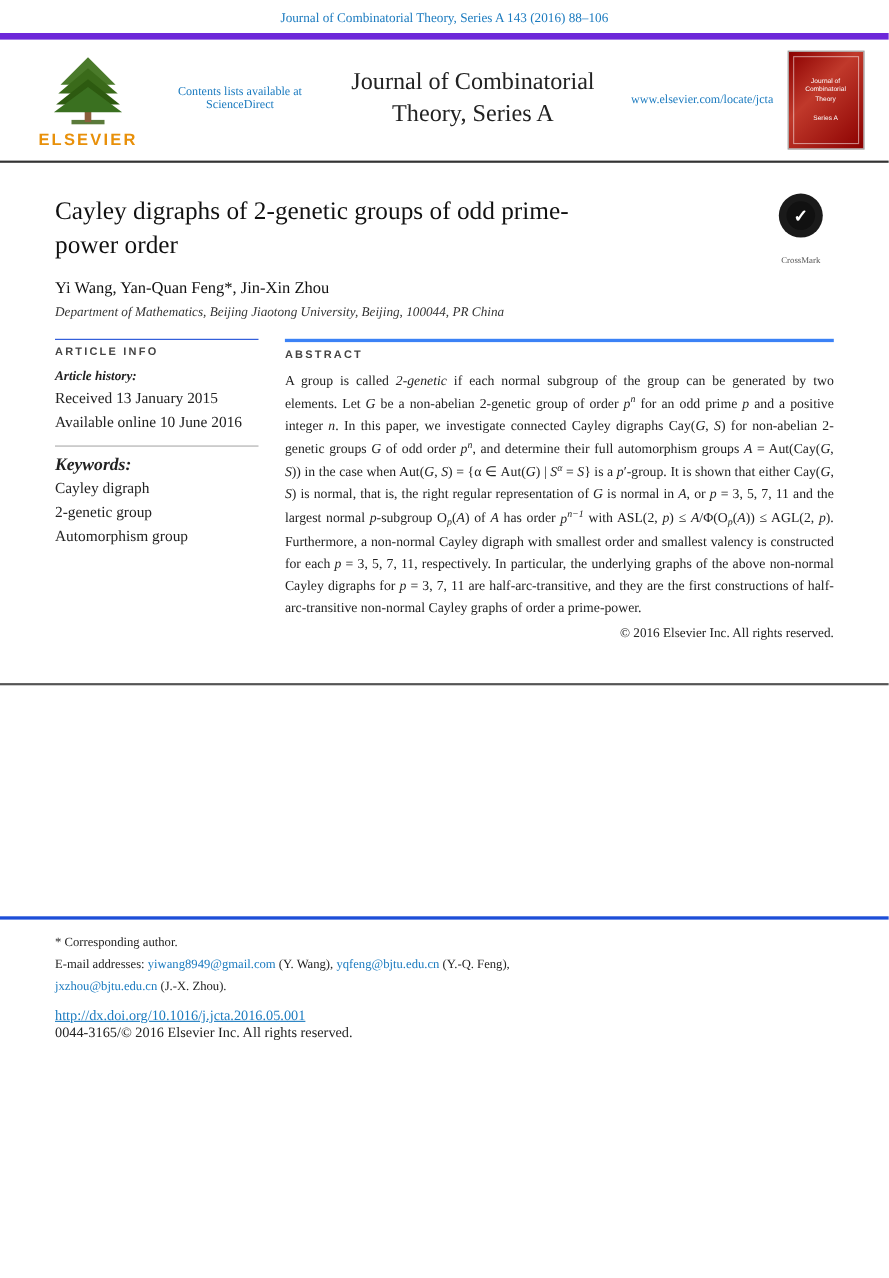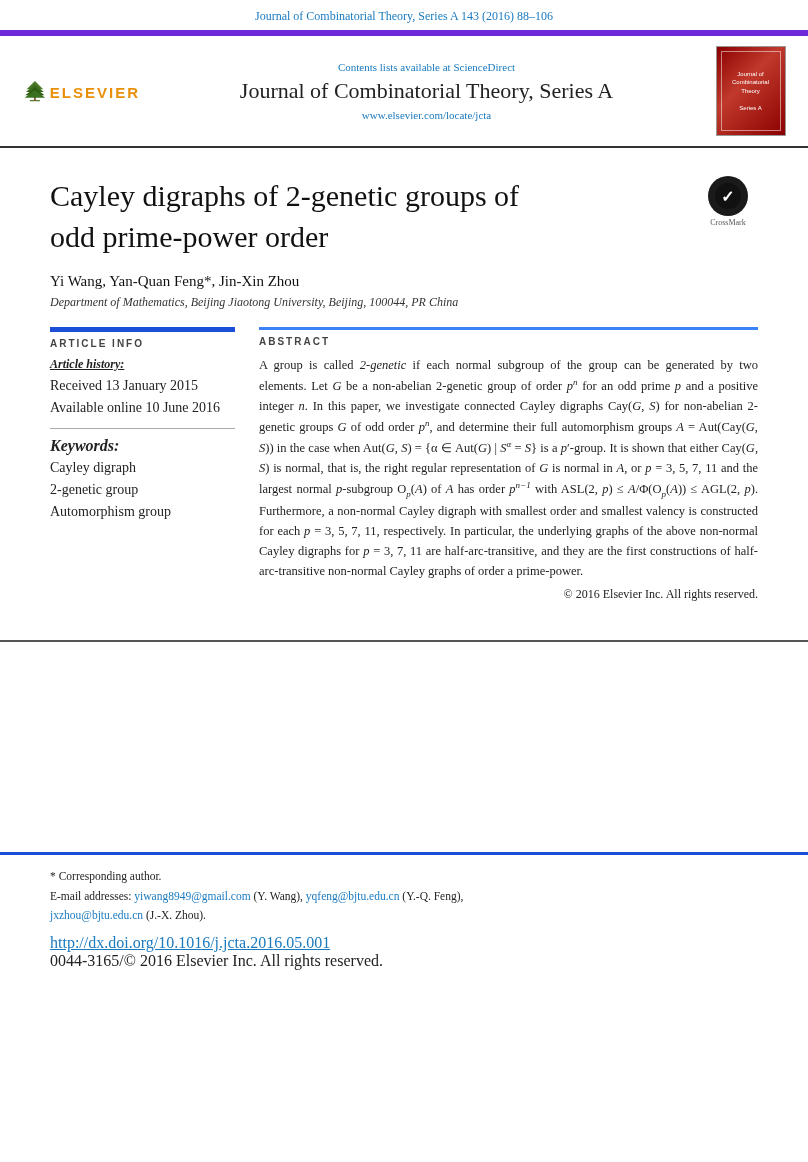--- a/index.html
+++ b/index.html
@@ -23,21 +23,21 @@
     }
     .top-banner {
       display: flex;
       align-items: stretch;
       border-bottom: 2px solid #333;
       padding: 10px 20px;
       gap: 10px;
     }
     .elsevier-logo {
       display: flex;
-      flex-direction: row;
+      flex-direction: column;
       align-items: center;
       justify-content: flex-end;
       width: 120px;
       flex-shrink: 0;
       text-align: center;
     }
     .elsevier-tree {
       width: 90px;
       height: 70px;
     }
@@ -45,21 +45,21 @@
       color: #e8900a;
       font-size: 15px;
       font-weight: bold;
       font-family: Arial, sans-serif;
       letter-spacing: 2px;
       margin-top: 2px;
     }
     .journal-info {
       flex: 1;
       display: flex;
-      flex-direction: column;
+      flex-direction: row;
       align-items: center;
       justify-content: center;
       text-align: center;
     }
     .contents-line {
       font-size: 11px;
       color: #555;
       margin-bottom: 4px;
     }
     .contents-line span {
@@ -109,21 +109,21 @@
       color: #fff;
       font-size: 6px;
       text-align: center;
       line-height: 1.4;
       font-family: Arial, sans-serif;
     }
     .main-content {
       padding: 20px 50px 20px 50px;
     }
     .paper-title {
-      font-size: 30px;
+      font-size: 23px;
       font-weight: normal;
       color: #111;
       line-height: 1.35;
       margin-bottom: 16px;
       margin-top: 8px;
       max-width: 480px;
     }
     .crossmark {
       float: right;
       width: 60px;
@@ -140,21 +140,21 @@
       display: flex;
       align-items: center;
       justify-content: center;
       color: white;
       font-size: 18px;
       font-weight: bold;
     }
     .crossmark-label {
       font-size: 8px;
       color: #555;
-      margin-top: 2px;
+      margin-top: 16px;
     }
     .authors {
       font-size: 15px;
       margin-bottom: 4px;
       color: #111;
     }
     .affiliation {
       font-size: 12px;
       font-style: italic;
       color: #333;
@@ -162,21 +162,21 @@
       line-height: 1.4;
     }
     .two-col {
       display: flex;
       gap: 24px;
       margin-top: 10px;
     }
     .left-col {
       width: 185px;
       flex-shrink: 0;
-      border-top: 5px solid #1d4ed8;
+      border-top: 1px solid #1d4ed8;
       padding-top: 6px;
     }
     .right-col {
       flex: 1;
       border-top: 3px solid #3b82f6;
       padding-top: 6px;
     }
     .section-label {
       font-family: Arial, sans-serif;
       font-size: 10px;
@@ -188,21 +188,20 @@
     .article-history {
       border-bottom: 1px solid #aaa;
       padding-bottom: 8px;
       margin-bottom: 8px;
     }
     .subsection-label {
       font-style: italic;
       font-size: 12px;
       font-weight: bold;
       margin-bottom: 3px;
-      text-decoration: underline;
     }
     .history-line, .keyword-item {
       font-size: 14px;
       line-height: 1.6;
       color: #222;
     }
     .keywords-label {
       font-style: italic;
       font-size: 16px;
       font-weight: bold;
@@ -237,21 +236,21 @@
       font-size: 11.5px;
       line-height: 1.7;
       color: #222;
     }
     .footnote-line a, .doi-link {
       color: #1a7abf;
       text-decoration: none;
     }
     .doi-section {
       padding: 8px 50px 10px 50px;
-      font-size: 16px;
+      font-size: 13px;
     }
     .doi-section a {
       color: #1a7abf;
     }
     
   </style>
 </head>
 <body>
 
 <div class="journal-header-bar">

